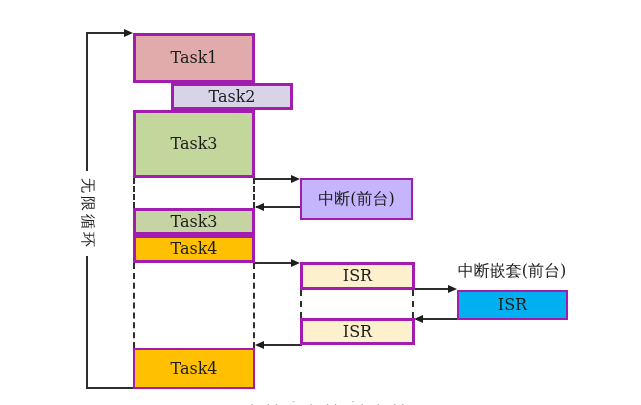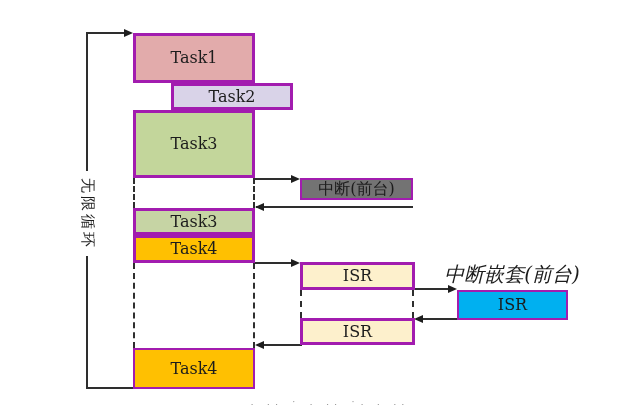--- a/index.html
+++ b/index.html
@@ -19,21 +19,21 @@
   .ah-r{position:absolute;width:0;height:0;border-top:4px solid transparent;
         border-bottom:4px solid transparent;border-left:9px solid #1e1e1e;}
   .ah-l{position:absolute;width:0;height:0;border-top:4px solid transparent;
         border-bottom:4px solid transparent;border-right:9px solid #1e1e1e;}
   .lbl{position:absolute;text-align:center;}
   #title{left:133px;top:7px;width:122px;font-size:16.5px;}
   #side-label{
     left:48px;top:206px;width:80px;height:16px;line-height:16px;
     font-size:15px;letter-spacing:3px;transform:rotate(90deg);
   }
-  #nested-title{left:438px;top:261px;width:148px;font-size:20px;font-style:italic;}
+  #nested-title{left:438px;top:261px;width:148px;font-size:16px;}
   #caption{
     left:225px;top:399px;width:210px;height:6px;overflow:hidden;
     font-size:10px;color:#8f8f8f;letter-spacing:5px;text-align:center;
   }
 </style>
 </head>
 <body>
 
 <div id="stage">
 
@@ -88,21 +88,21 @@
   </div>
 
   <div class="vdash" style="left:133px;top:263px;height:85px;"></div>
   <div class="vdash" style="left:253px;top:263px;height:85px;"></div>
 
   <div class="box thick" style="left: 133px; top: 348px; width: 122px; height: 41px; background: rgb(255, 192, 1);">
     <span>Task4</span>
 
   </div>
 
-  <div class="box thick" style="left: 300px; top: 178px; width: 113px; height: 22px; background: #737373; justify-content: center;">
+  <div class="box thick" style="left: 300px; top: 178px; width: 113px; height: 42px; background: #c4b5fd; justify-content: center;">
     <span>中断(前台)</span>
 
   </div>
 
   <div class="box" style="left: 300px; top: 262px; width: 115px; height: 28px; background: rgb(253, 240, 204);">
     <span>ISR</span>
 
   </div>
 
   <div class="vdash" style="left:300px;top:290px;height:28px;"></div>

